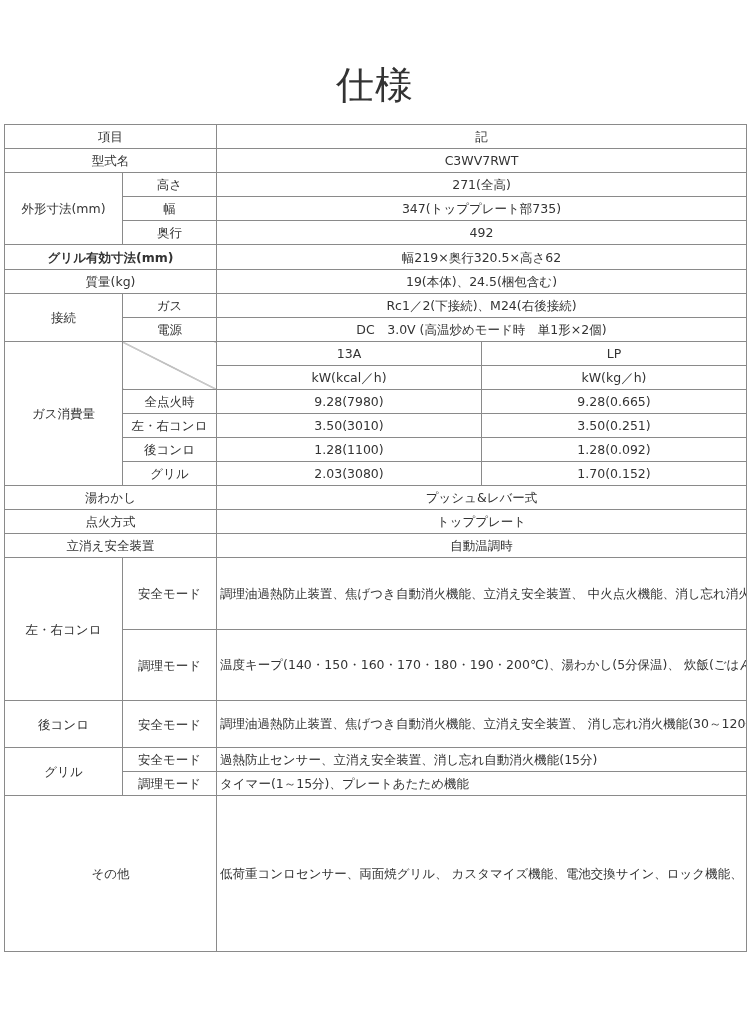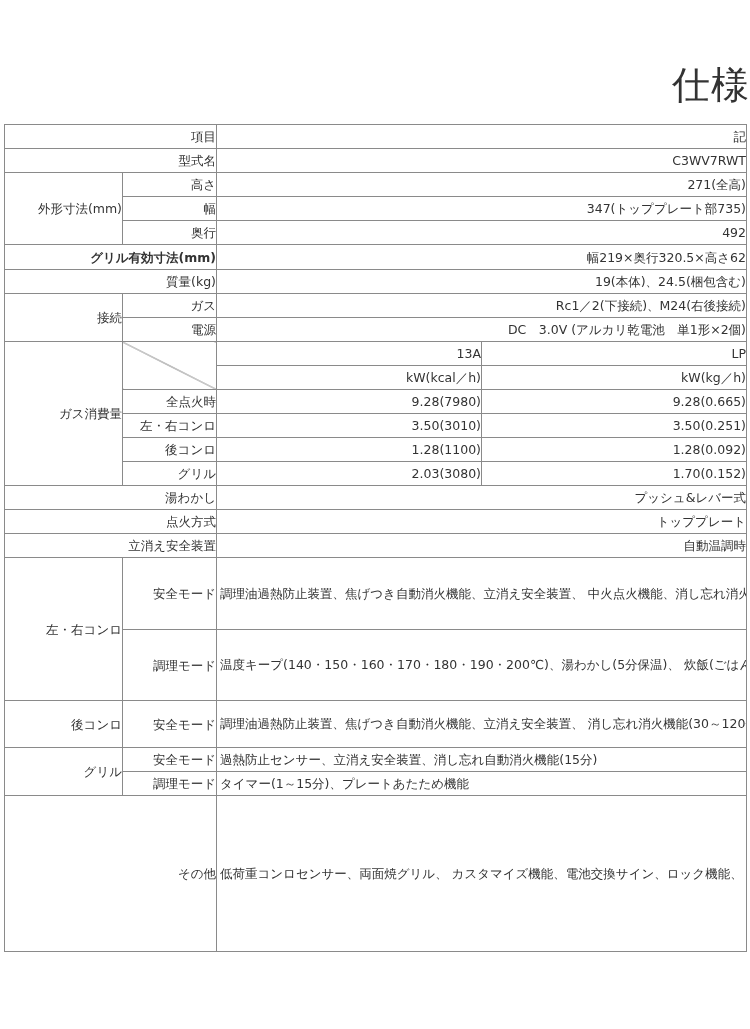--- a/index.html
+++ b/index.html
@@ -13,41 +13,41 @@
       position: relative;
       overflow: hidden;
       font-family: "DejaVu Sans", "Liberation Sans", sans-serif;
       color: #333333;
     }
     .page-title {
       position: absolute;
       left: 0;
       top: 60px;
       width: 750px;
-      text-align: right;
+      text-align: center;
       font-size: 38px;
       line-height: 50px;
       color: #333333;
       font-weight: normal;
       letter-spacing: 1px;
     }
     table.spec {
       position: absolute;
       left: 4px;
       top: 124px;
       width: 742px;
       border-collapse: collapse;
       table-layout: fixed;
       font-size: 12.5px;
       color: #333333;
     }
     table.spec td {
       border: 1px solid #8a8a8a;
       padding: 0;
-      text-align: right;
+      text-align: center;
       vertical-align: middle;
       line-height: 17px;
       white-space: nowrap;
       overflow: hidden;
     }
     table.spec td.left {
       text-align: left;
       padding-left: 3px;
       line-height: 18px;
     }
@@ -109,21 +109,21 @@
       <td colspan="2">19(本体)、24.5(梱包含む)</td>
     </tr>
 
     <tr>
       <td rowspan="2">接続</td>
       <td class="h24">ガス</td>
       <td colspan="2">Rc1／2(下接続)、M24(右後接続)</td>
     </tr>
     <tr>
       <td class="h24">電源</td>
-      <td colspan="2">DC　3.0V (アルカリ乾電池　単1形×2個)</td>
+      <td colspan="2">DC　3.0V (高温炒めモード時　単1形×2個)</td>
     </tr>
 
     <tr>
       <td rowspan="6">ガス消費量</td>
       <td rowspan="2" class="diag"></td>
       <td class="h24">13A</td>
       <td>LP</td>
     </tr>
     <tr>
       <td class="h24">kW(kcal／h)</td>

